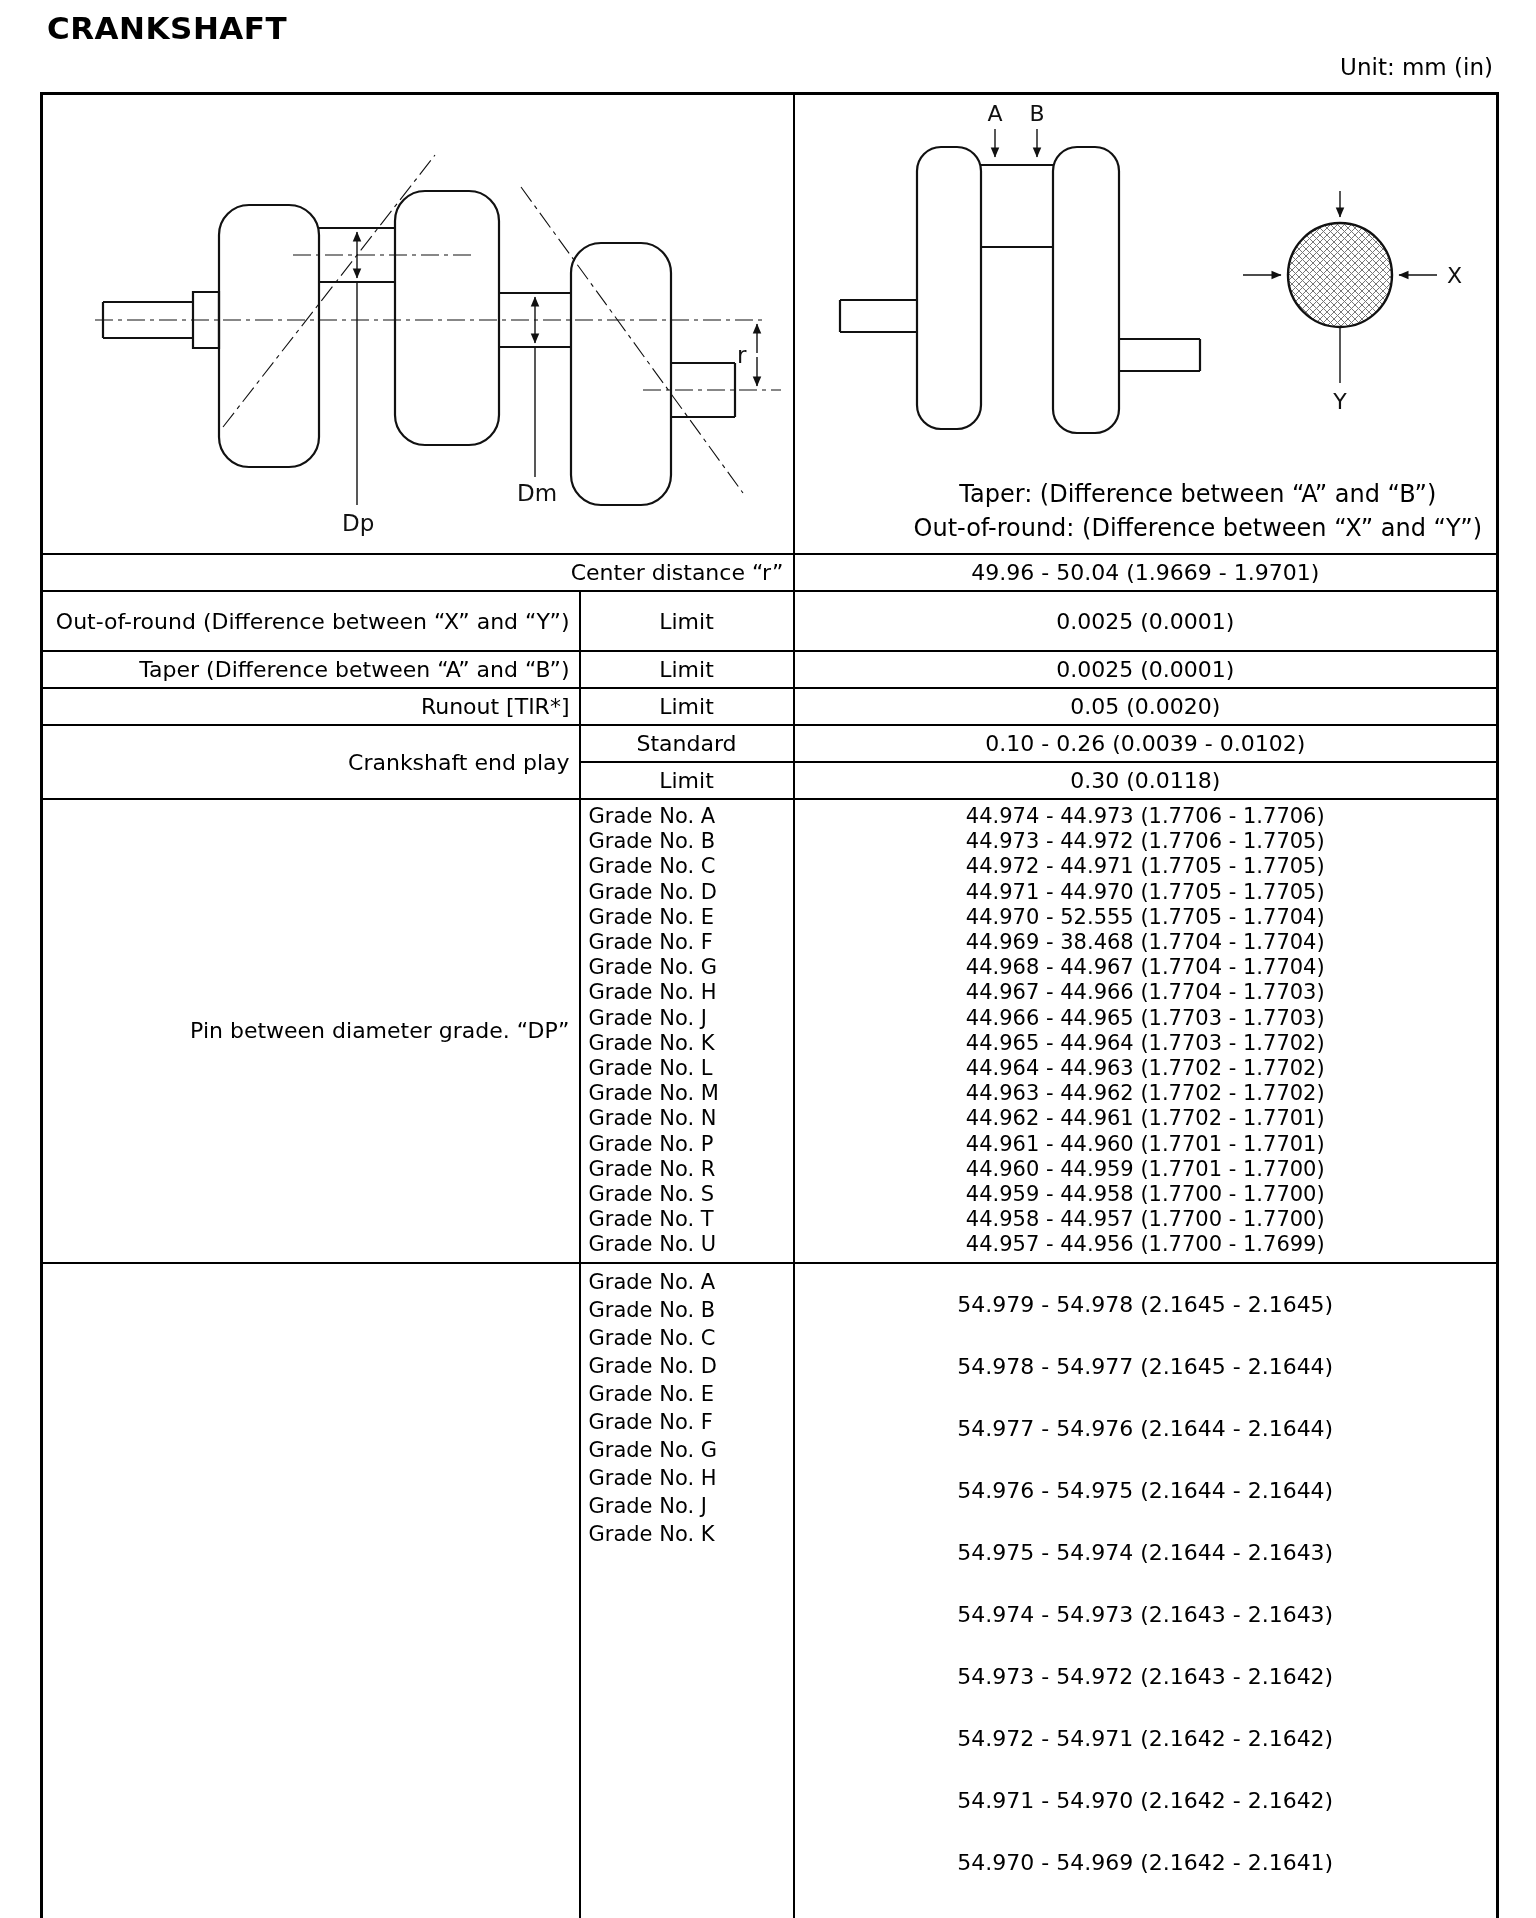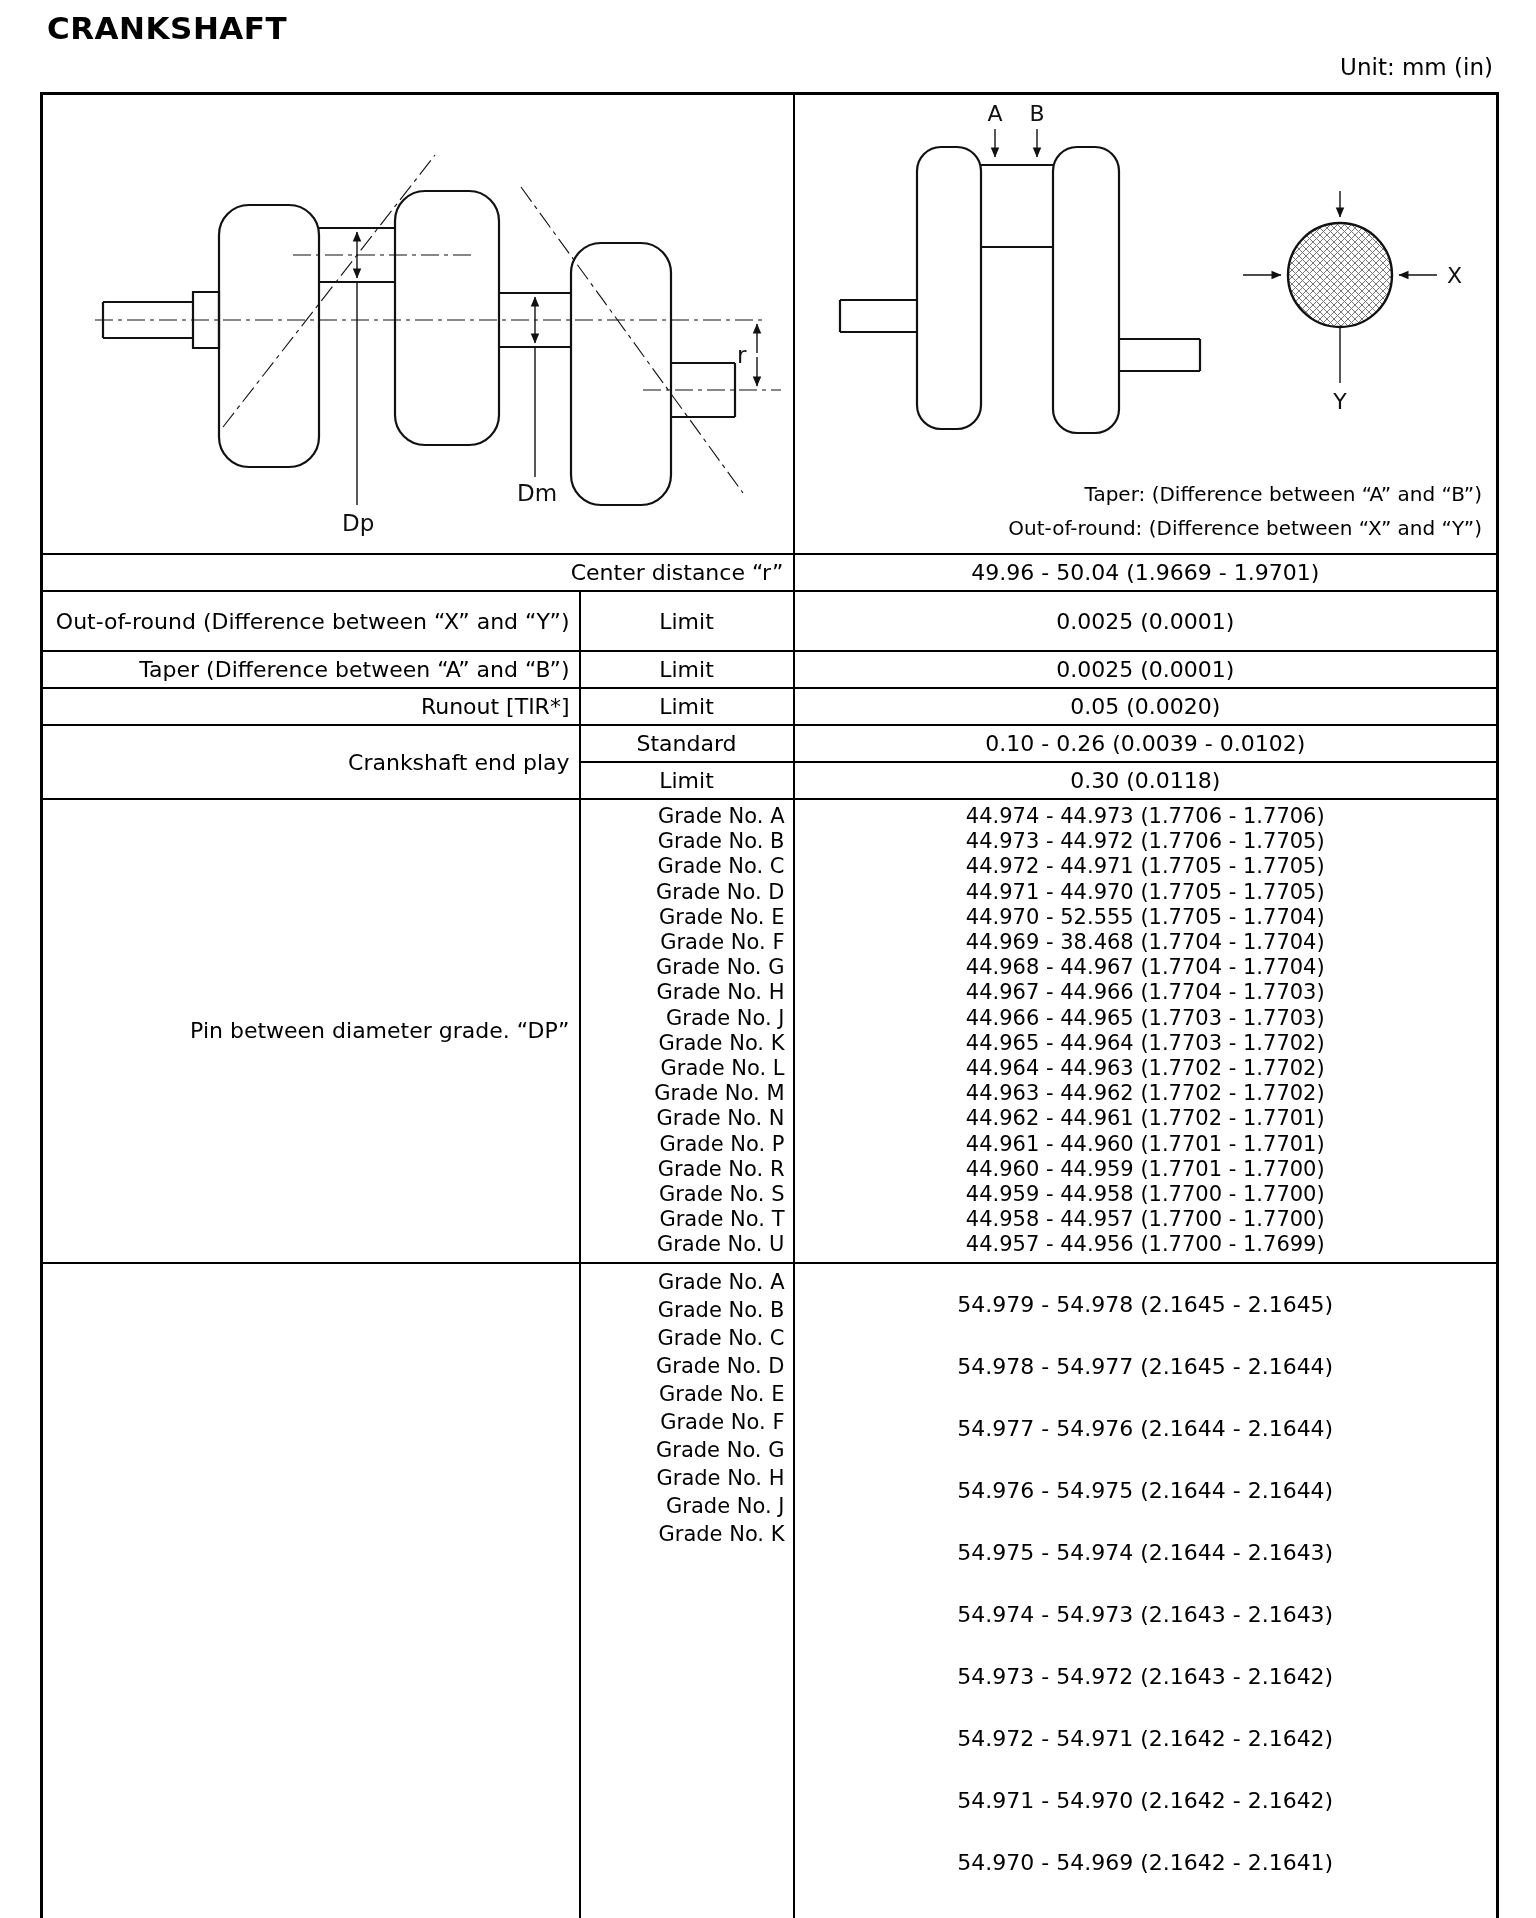--- a/index.html
+++ b/index.html
@@ -25,30 +25,30 @@
     vertical-align:middle; overflow:hidden;
   }
   td.diag { padding:0; vertical-align:top; position:relative; height:453px; }
   td.lbl  { text-align:right; }
   td.qual { text-align:center;border-radius:18px; }
   td.val  { text-align:center; }
   tr.r-simple td { height:29px; }
   tr.r-oor td { height:52px; }
   td.grades, td.gvals { vertical-align:top; padding:4px 8px; }
   td.gvals { text-align:center; }
-  .gline { line-height:25.2px; font-size:21px; white-space:nowrap;text-align:right; }
+  .gline { line-height:25.2px; font-size:21px; white-space:nowrap; }
   .vline { line-height:25.2px; font-size:21px; white-space:nowrap; }
   tr.pin td { height:452px; }
   tr.main td { height:700px; }
   tr.main .gline { line-height:28px; }
   tr.main .vline { line-height:62px; font-size:22px; }
   tr.main td.gvals { padding-top:10px; }
   .diag-notes {
     position:absolute; right:14px; bottom:8px;
-    text-align:right; font-size:20px; line-height:34px;
+    text-align:center; font-size:24px; line-height:34px;
   }
   svg text { font-family:"DejaVu Sans","Liberation Sans",sans-serif; }
 </style>
 </head>
 <body>
 
 <div class="page-title">CRANKSHAFT</div>
 <div class="unit-label">Unit: mm (in)</div>
 
 <table class="spec">

